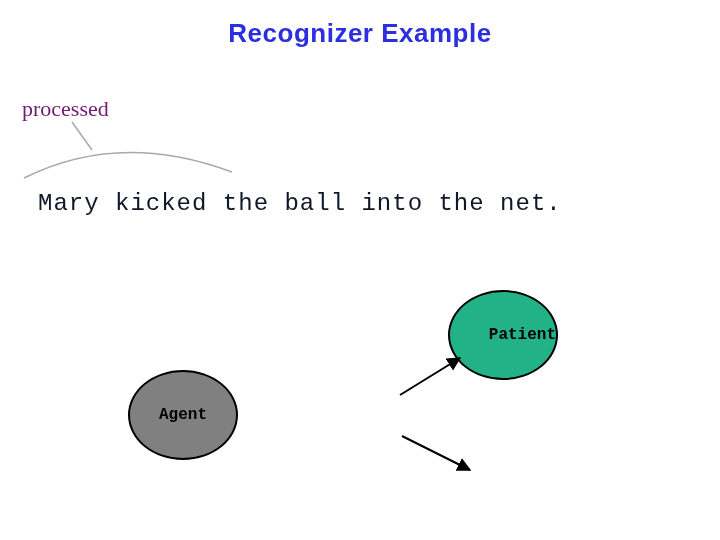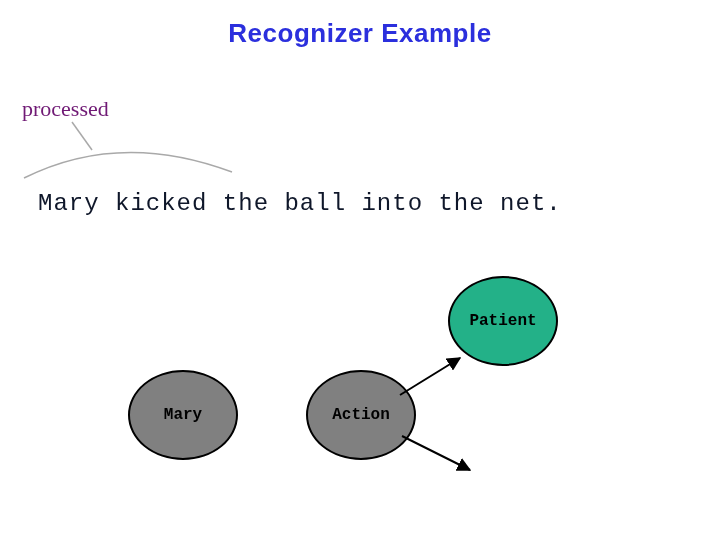--- a/index.html
+++ b/index.html
@@ -83,26 +83,23 @@
   <svg class="overlay">
 
     <path d="M 24 178 Q 120 130 232 172" fill="none" stroke="#a9a9a9" stroke-width="1.5"></path>
 
     <line x1="72" y1="122" x2="92" y2="150" stroke="#a9a9a9" stroke-width="1.5"></line>
   </svg>
 
   <div class="sentence">Mary kicked the ball into the net.</div>
 
   <div class="node gray" style="left:128px; top:370px;">
-      <span>Mary</span>
+      <span>Agent</span>
     </div>
-  <div class="node gray" style="left:306px; top:370px;">
-      <span>Action</span>
-    </div>
-  <div class="node green" style="left:448px; top:276px;">
+  <div class="node green" style="left:448px; top:290px;justify-content:flex-end;">
       <span>Patient</span>
     </div>
 
   <svg class="overlay">
     <defs>
       <marker id="arrow" viewBox="0 0 10 10" refX="9" refY="5" markerWidth="7" markerHeight="7" orient="auto-start-reverse">
         <path d="M 0 0 L 10 5 L 0 10 z" fill="#000"></path>
       </marker>
     </defs>
 

